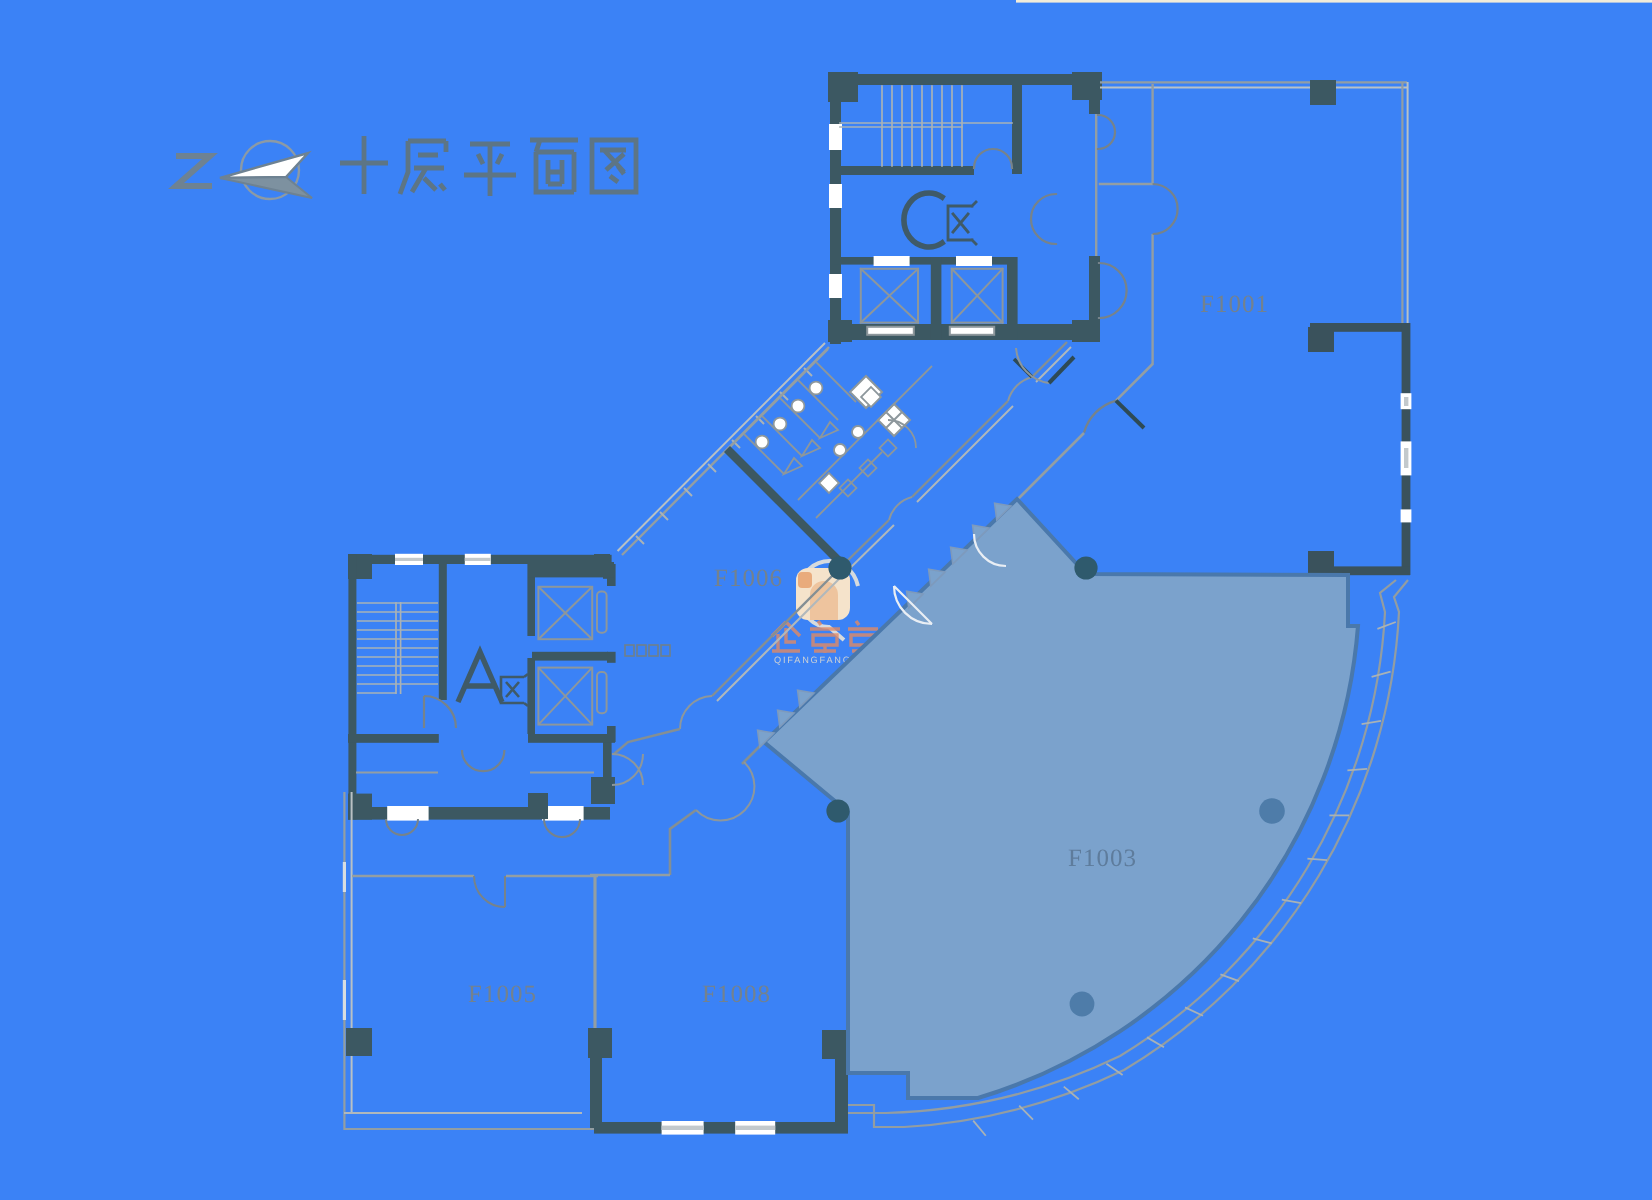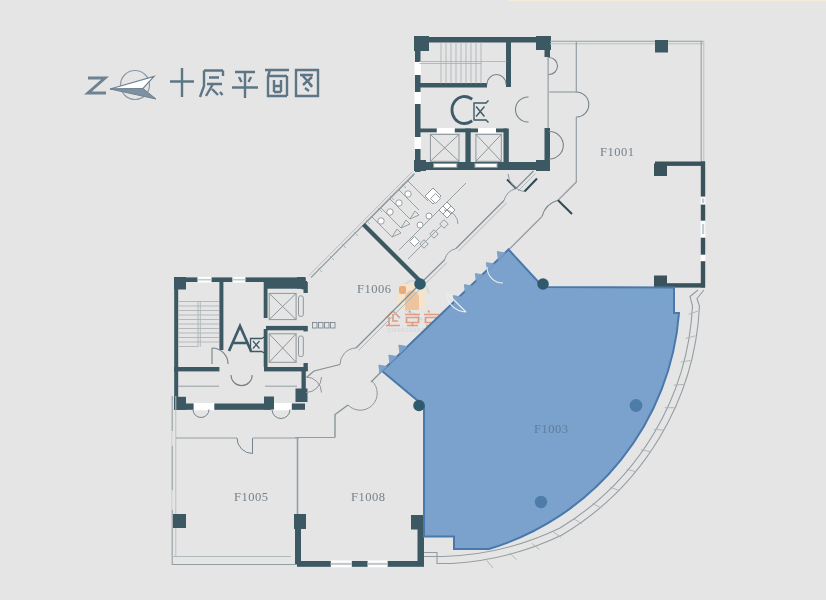--- a/index.html
+++ b/index.html
@@ -1,16 +1,16 @@
 <!DOCTYPE html>
 <html><head>
 <meta charset="utf-8">
 <style>
   html,body{margin:0;padding:0;background:#ffffff;}
-  #page{position:relative;width:826px;height:600px;background:#e5e5e5;overflow:hidden;
+  #page{position:relative;width:826px;height:600px;background:#3b82f6;overflow:hidden;
         font-family:"Liberation Serif", serif;}
   svg{position:absolute;left:0;top:0;}
   .lbl{fill:#74828d;font-size:12.5px;font-family:"Liberation Serif",serif;letter-spacing:0.5px;}
 </style>
 </head>
 <body>
 <div id="page">
 <svg width="826" height="600" viewBox="0 0 826 600">
 
   <rect x="508" y="0" width="318" height="1.3" fill="#f2ecd9"></rect>

